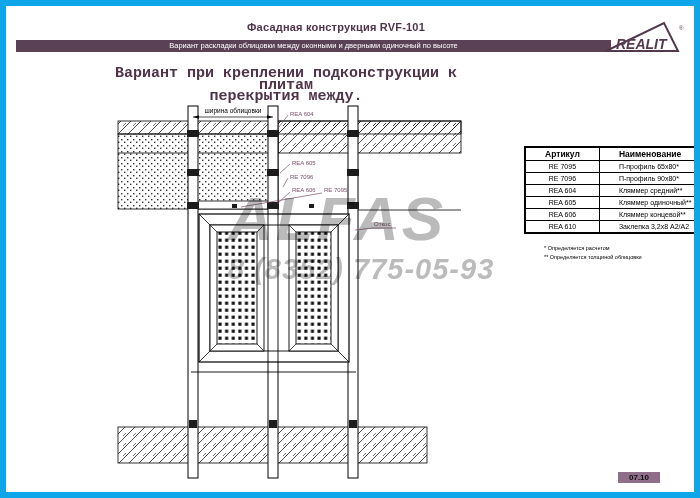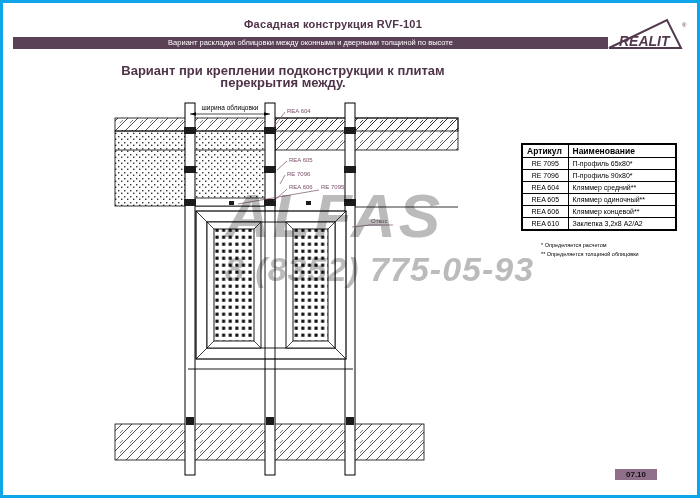--- a/index.html
+++ b/index.html
@@ -1,56 +1,56 @@
 <!DOCTYPE html>
 <html><head>
 <meta charset="utf-8">
 <style>
   * { margin:0; padding:0; box-sizing:border-box; }
   html,body { width:700px; height:498px; background:#fff; font-family:"Liberation Sans", sans-serif; }
-  .page { position:relative; width:700px; height:498px; background:#fff; border:3px solid #0ea5e9; overflow:hidden; }
+  .page { position:relative; width:700px; height:498px; background:#fff; border:6px solid #0ea5e9; overflow:hidden; }
 
   .doc-title { position:absolute; top:15px; left:0; width:660px; text-align:center;
     font-size:11px; font-weight:bold; color:#4f3349; letter-spacing:.2px; }
   .title-bar { position:absolute; top:34px; left:10px; width:595px; height:12px;
     background:#5b4156; color:#fff; font-size:7.5px; text-align:center; line-height:12px; }
   .logo { position:absolute; top:12px; right:6px; width:86px; height:40px; }
 
   .caption { position:absolute; top:62px; left:80px; width:400px; text-align:center;
-    font-size:13px; font-weight:bold; color:#4f3349; line-height:11.5px; }
+    font-size:15px; font-weight:bold; color:#4f3349; line-height:11.5px;font-family:Liberation Mono, monospace; }
 
   .drawing { position:absolute; left:90px; top:92px; }
 
   .watermark { position:absolute; left:222px; top:182px; z-index:5; pointer-events:none;
     mix-blend-mode:multiply; color:#8d8d8d; opacity:.6;font-style:italic; }
   .watermark .brand { font-size:62px; font-weight:bold; letter-spacing:3px; line-height:62px; }
-  .watermark .phone { font-size:34px; font-weight:bold; letter-spacing:1px; margin-top:3px; }
+  .watermark .phone { font-size:29px; font-weight:bold; letter-spacing:1px; margin-top:3px; }
 
   .table-wrap { position:absolute; left:518px; top:140px; z-index:6; }
   table.parts { border-collapse:collapse; background:#fff; }
-  table.parts th, table.parts td { border:1px solid #000; padding:1px 4px; white-space:nowrap; }
+  table.parts th, table.parts td { border:1px solid #000; padding:1px 19px; white-space:nowrap; }
   table.parts { border:2px solid #000; }
   table.parts th { font-size:8.5px; font-weight:bold; text-align:left; height:13px; }
   table.parts td { font-size:7px; height:12px; }
   table.parts td.art { width:46px; text-align:center; }
   table.parts td.nm  { width:108px; }
   .footnotes { margin-top:10px; margin-left:20px; font-size:5.5px; color:#000; line-height:9px; }
 
   .page-badge { position:absolute; left:612px; top:466px; width:42px; height:11px;
     background:#8e6e88; color:#111; font-size:8px; font-weight:bold; text-align:center; line-height:11px; z-index:6; }
 
   svg text { font-family:"Liberation Sans", sans-serif; }
 </style>
 </head>
 <body>
 
 <div class="page">
 
   <div class="doc-title">Фасадная конструкция RVF-101</div>
-  <div class="title-bar">Вариант раскладки облицовки между оконными и дверными толщиной по высоте</div>
+  <div class="title-bar">Вариант раскладки облицовки между оконными и дверными одиночный по высоте</div>
 
   <svg class="logo" viewBox="0 0 86 40">
     <path d="M4 33 L62 5 L76 33 Z" fill="none" stroke="#53394e" stroke-width="2"></path>
     <text x="14" y="31" font-size="14" font-style="italic" font-weight="bold" fill="#53394e">REALIT</text>
     <text x="77" y="12" font-size="6" fill="#53394e">®</text>
   </svg>
 
   <div class="caption">
     <div>Вариант при креплении подконструкции к плитам</div>
     <div>перекрытия между.</div>

